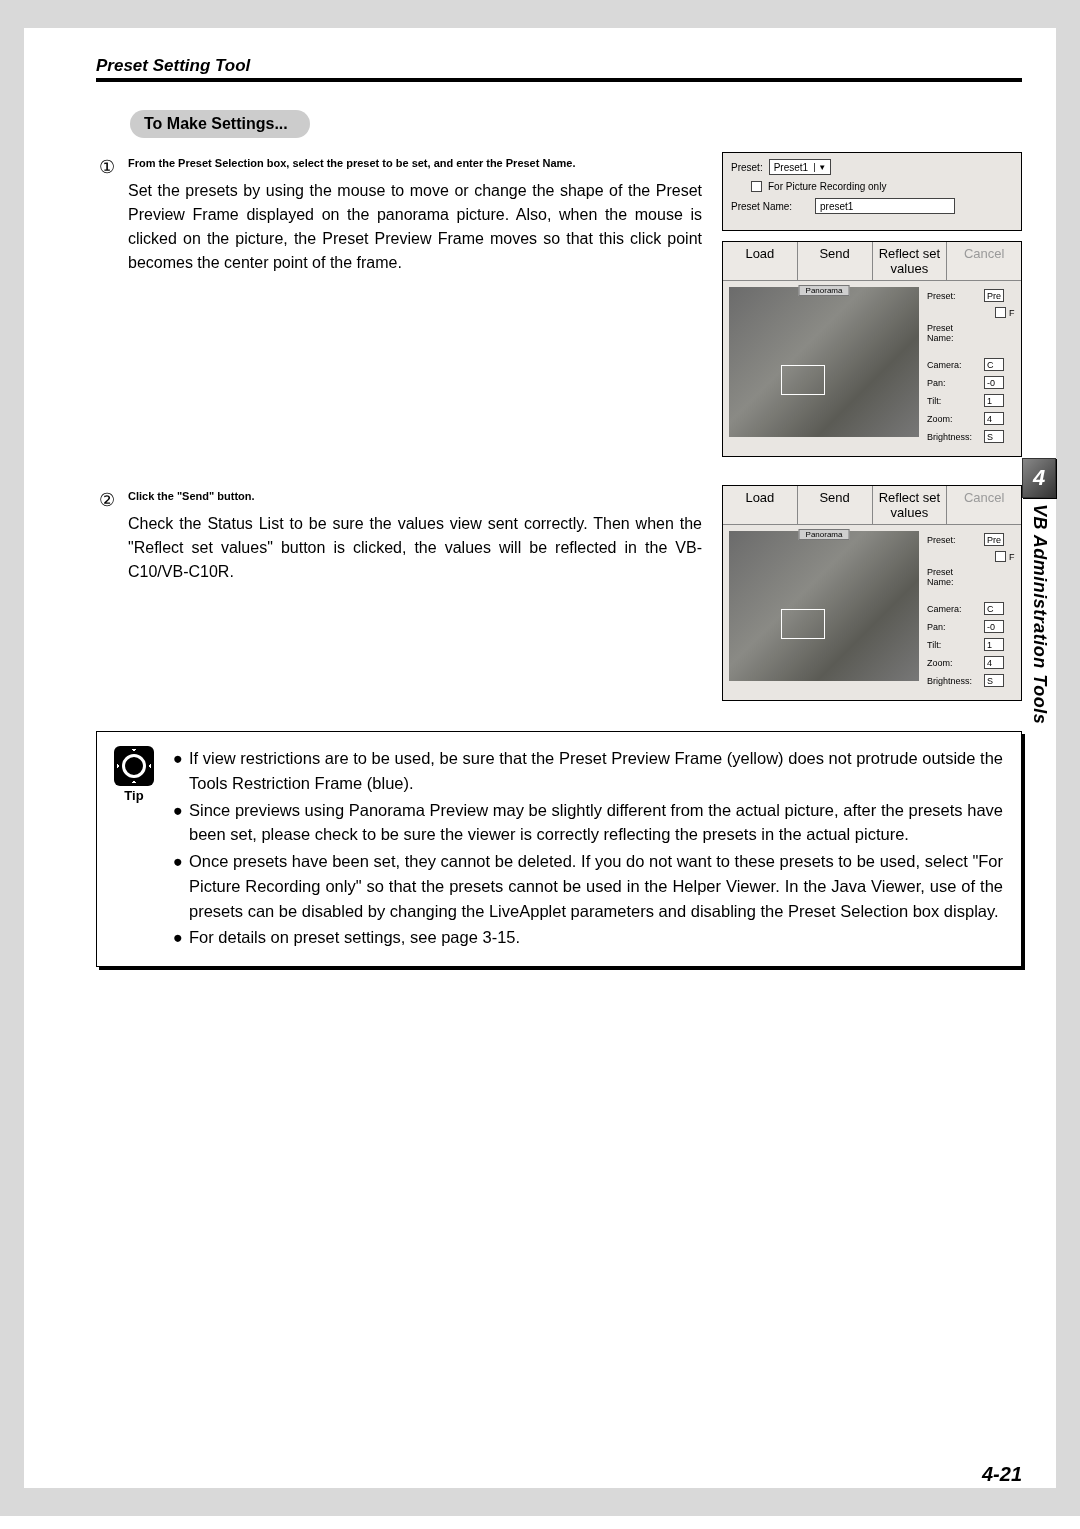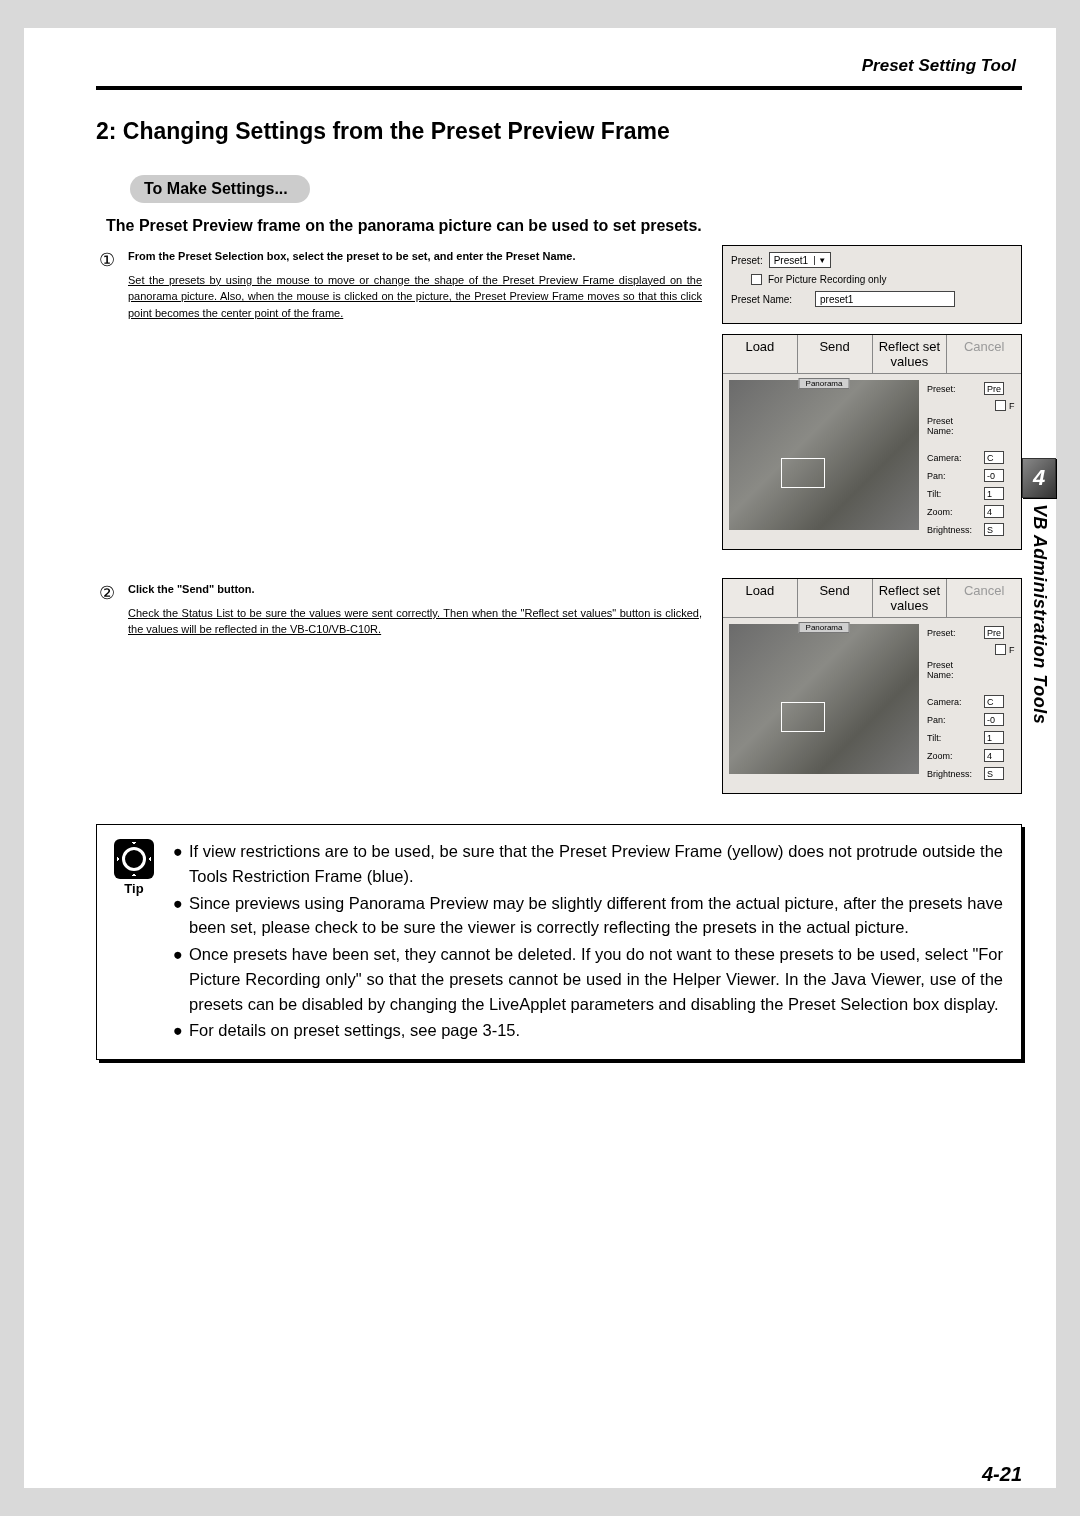--- a/index.html
+++ b/index.html
@@ -15,25 +15,24 @@
     padding: 28px 24px 28px 24px;
   }
   .page {
     background: #fff;
     width: 100%;
     min-height: 1460px;
     position: relative;
     padding: 28px 34px 18px 72px;
   }
   .header-right {
-    text-align: right;
     font-style: italic;
     font-weight: bold;
     font-size: 17px;
-    margin-bottom: 10px;
+    margin-bottom: 2px;
     padding-right: 6px;
   }
   .rule {
     height: 4px;
     background: #000;
     margin-bottom: 28px;
   }
   h1 {
     font-size: 23px;
     font-weight: bold;
@@ -73,24 +72,23 @@
     flex: 0 0 auto;
     text-align: center;
   }
   .step-title {
     font-weight: bold;
     font-size: 11px;
     line-height: 1.35;
     margin-bottom: 8px;
   }
   .step-body {
-    font-size: 11px;
+    font-size: 16px;
     line-height: 1.5;
     text-align: justify;
-    text-decoration: underline;
   }
 
   
   .shot-top {
     border: 1px solid #000;
     background: #e9e6e2;
     font-size: 10px;
     padding: 6px 8px 10px 8px;
     margin-bottom: 10px;
   }
@@ -258,24 +256,22 @@
 </style>
 </head>
 <body>
 
 <div class="page-wrap">
   <div class="page">
 
     <div class="header-right">Preset Setting Tool</div>
     <div class="rule"></div>
 
-    <h1>2: Changing Settings from the Preset Preview Frame</h1>
 
     <div class="pill">To Make Settings...</div>
-    <div class="lead">The Preset Preview frame on the panorama picture can be used to set presets.</div>
 
     
     <div class="two-col">
       <div class="left-col">
         <div class="step">
           <div class="step-num">①</div>
           <div>
             <div class="step-title">From the Preset Selection box, select the preset to be set, and enter the Preset Name.</div>
             <div class="step-body">Set the presets by using the mouse to move or change the shape of the Preset Preview Frame displayed on the panorama picture. Also, when the mouse is clicked on the picture, the Preset Preview Frame moves so that this click point becomes the center point of the frame.</div>
           </div>
@@ -354,21 +350,21 @@
       </div>
     </div>
 
     
     <div class="two-col" style="margin-top:28px;">
       <div class="left-col">
         <div class="step">
           <div class="step-num">②</div>
           <div>
             <div class="step-title">Click the "Send" button.</div>
-            <div class="step-body">Check the Status List to be sure the values were sent correctly. Then when the "Reflect set values" button is clicked, the values will be reflected in the VB-C10/VB-C10R.</div>
+            <div class="step-body">Check the Status List to be sure the values view sent correctly. Then when the "Reflect set values" button is clicked, the values will be reflected in the VB-C10/VB-C10R.</div>
           </div>
         </div>
       </div>
       <div class="right-col">
 
         <div class="shot-main">
           <div class="btnrow">
             <div class="btn">Load</div>
             <div class="btn">Send</div>
             <div class="btn">Reflect set values</div>

